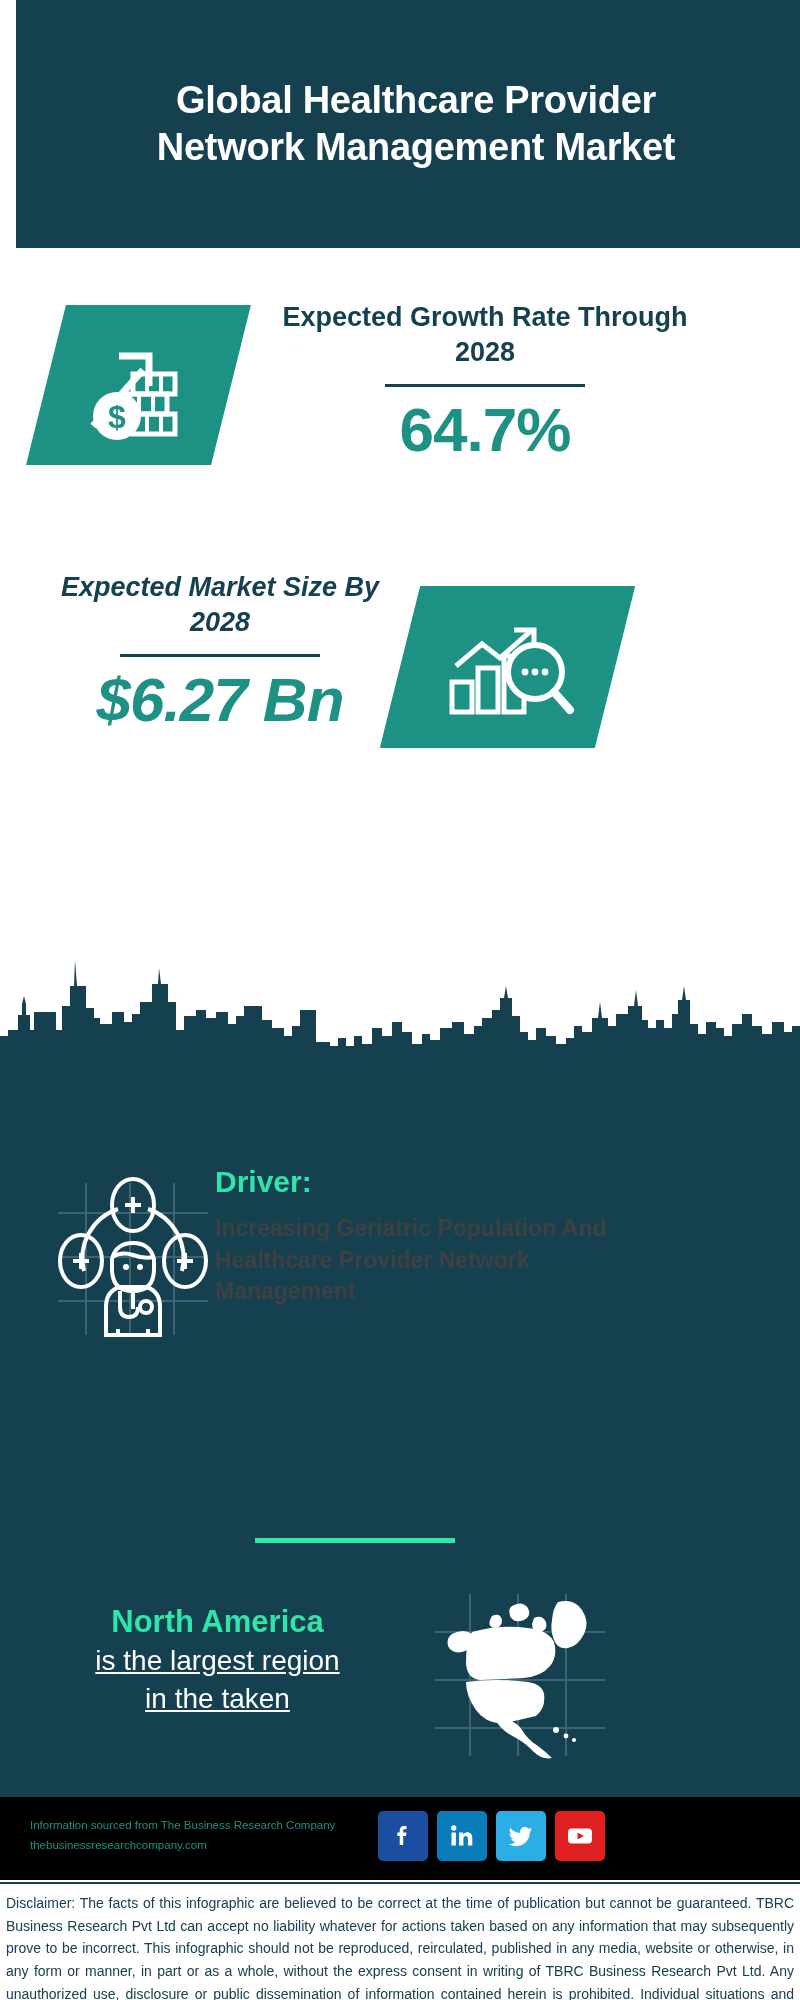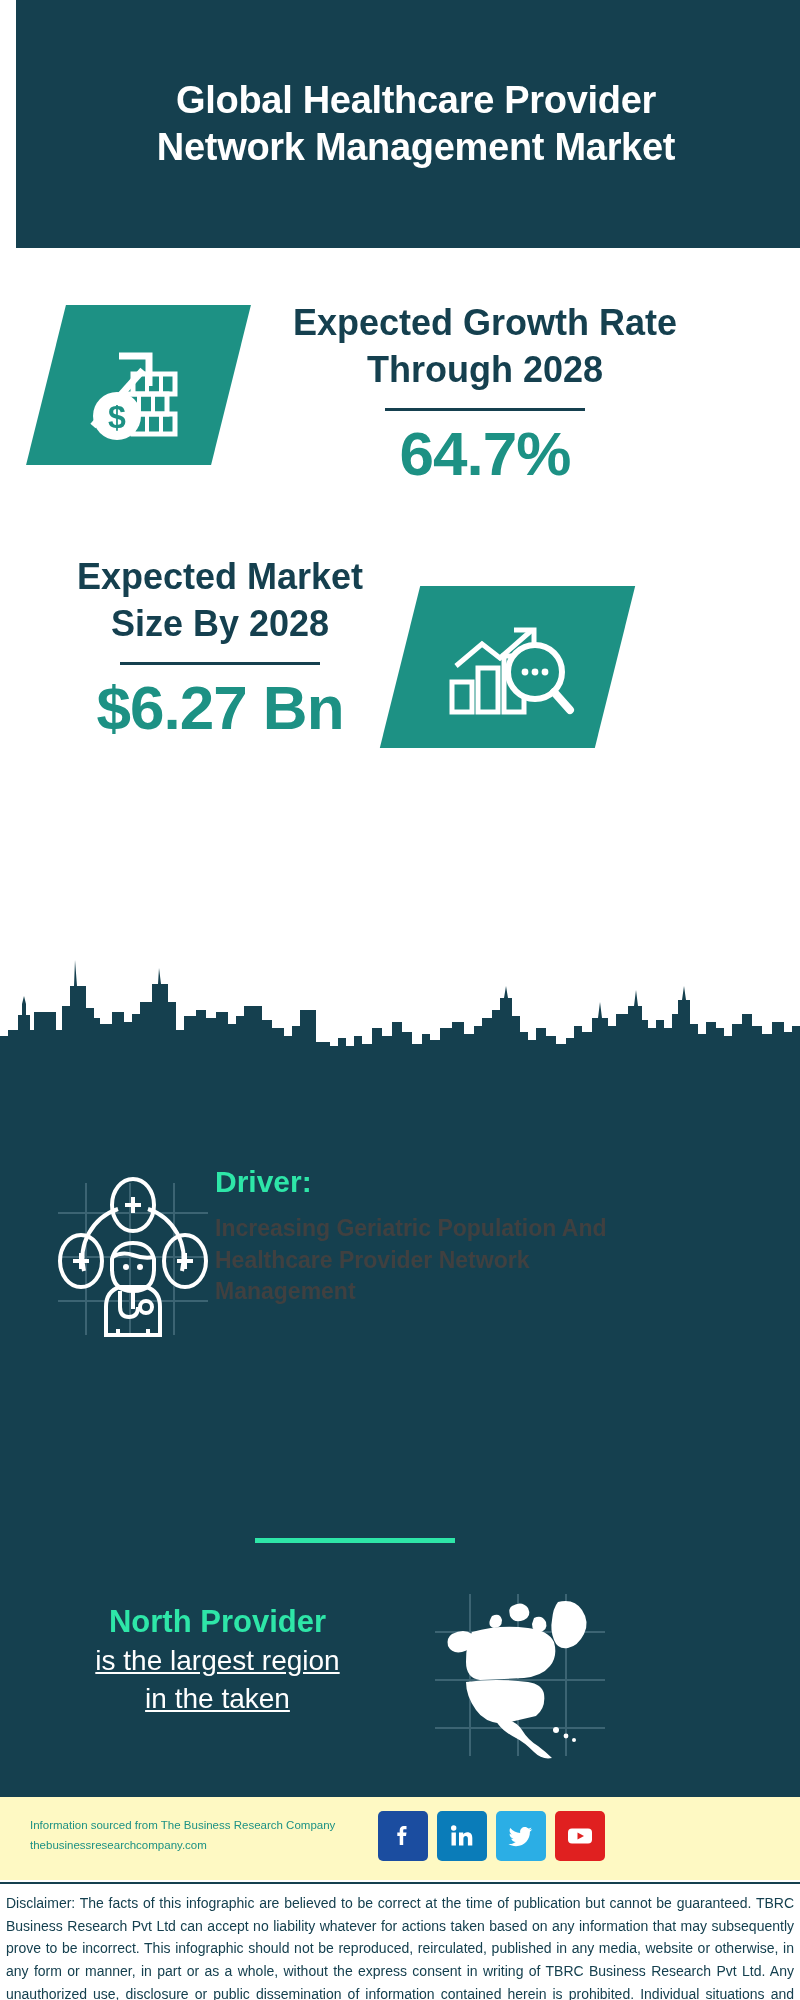--- a/index.html
+++ b/index.html
@@ -58,21 +58,21 @@
     transform: skewX(14deg);
     display: flex;
     align-items: center;
     justify-content: center;
   }
 
   .stat-row { position: absolute; }
 
   .stat-label {
     color: #15404F;
-    font-size: 36px;
+    font-size: 27px;
     font-weight: bold;
     line-height: 1.3;
     text-align: center;
   }
   .rule {
     height: 3px;
     background: #15404F;
     margin: 14px auto 10px auto;
     width: 200px;
   }
@@ -149,21 +149,21 @@
     position: absolute;
     left: 430px; top: 1590px;
     width: 180px; height: 170px;
   }
 
   
   .footer {
     position: absolute;
     left: 0; top: 1795px;
     width: 800px; height: 85px;
-    background: #fef9c3;
+    background: #000000;
     border-top: 2px solid #15404F;
     display: flex;
     align-items: center;
   }
   .footer-text {
     position: absolute;
     left: 30px; top: 18px;
     width: 345px;
     color: #1D9184;
     font-size: 11.5px;
@@ -235,21 +235,21 @@
       </svg>
     </div>
   </div>
 
   <div class="stat-row" style="left:265px; top:300px; width:440px;">
     <div class="stat-label">Expected Growth Rate Through 2028</div>
     <div class="rule"></div>
     <div class="stat-value">64.7%</div>
   </div>
 
-  <div class="stat-row" style="left:45px; top:554px; width:350px;">
+  <div class="stat-row" style="left:45px; top:570px; width:350px;font-style:italic;">
     <div class="stat-label">Expected Market Size By 2028</div>
     <div class="rule"></div>
     <div class="stat-value">$6.27 Bn</div>
   </div>
 
   <div class="para" style="left:400px; top:586px; width:215px; height:162px;">
     <div class="para-inner">
       <svg width="135" height="115" viewBox="0 0 135 115">
 
         <path d="M16 56 L42 34 L60 48 L92 20" stroke="#fff" stroke-width="5" fill="none"></path>
@@ -319,21 +319,21 @@
   </svg>
 
   <div class="driver-block">
     <div class="driver-head">Driver:</div>
     <div class="driver-text">Increasing Geriatric Population And Healthcare Provider Network Management</div>
   </div>
 
   <div class="mint-divider"></div>
 
   <div class="region-block">
-    <div class="region-head">North Provider</div>
+    <div class="region-head">North America</div>
     <div class="region-text">is the largest region</div>
     <div class="region-text">in the taken</div>
   </div>
 
   <svg class="map-wrap" viewBox="0 0 180 170">
     <g stroke="#3C6473" stroke-width="2" fill="none">
       <line x1="5" y1="42" x2="175" y2="42"></line>
       <line x1="5" y1="90" x2="175" y2="90"></line>
       <line x1="5" y1="138" x2="175" y2="138"></line>
       <line x1="40" y1="4" x2="40" y2="166"></line>

